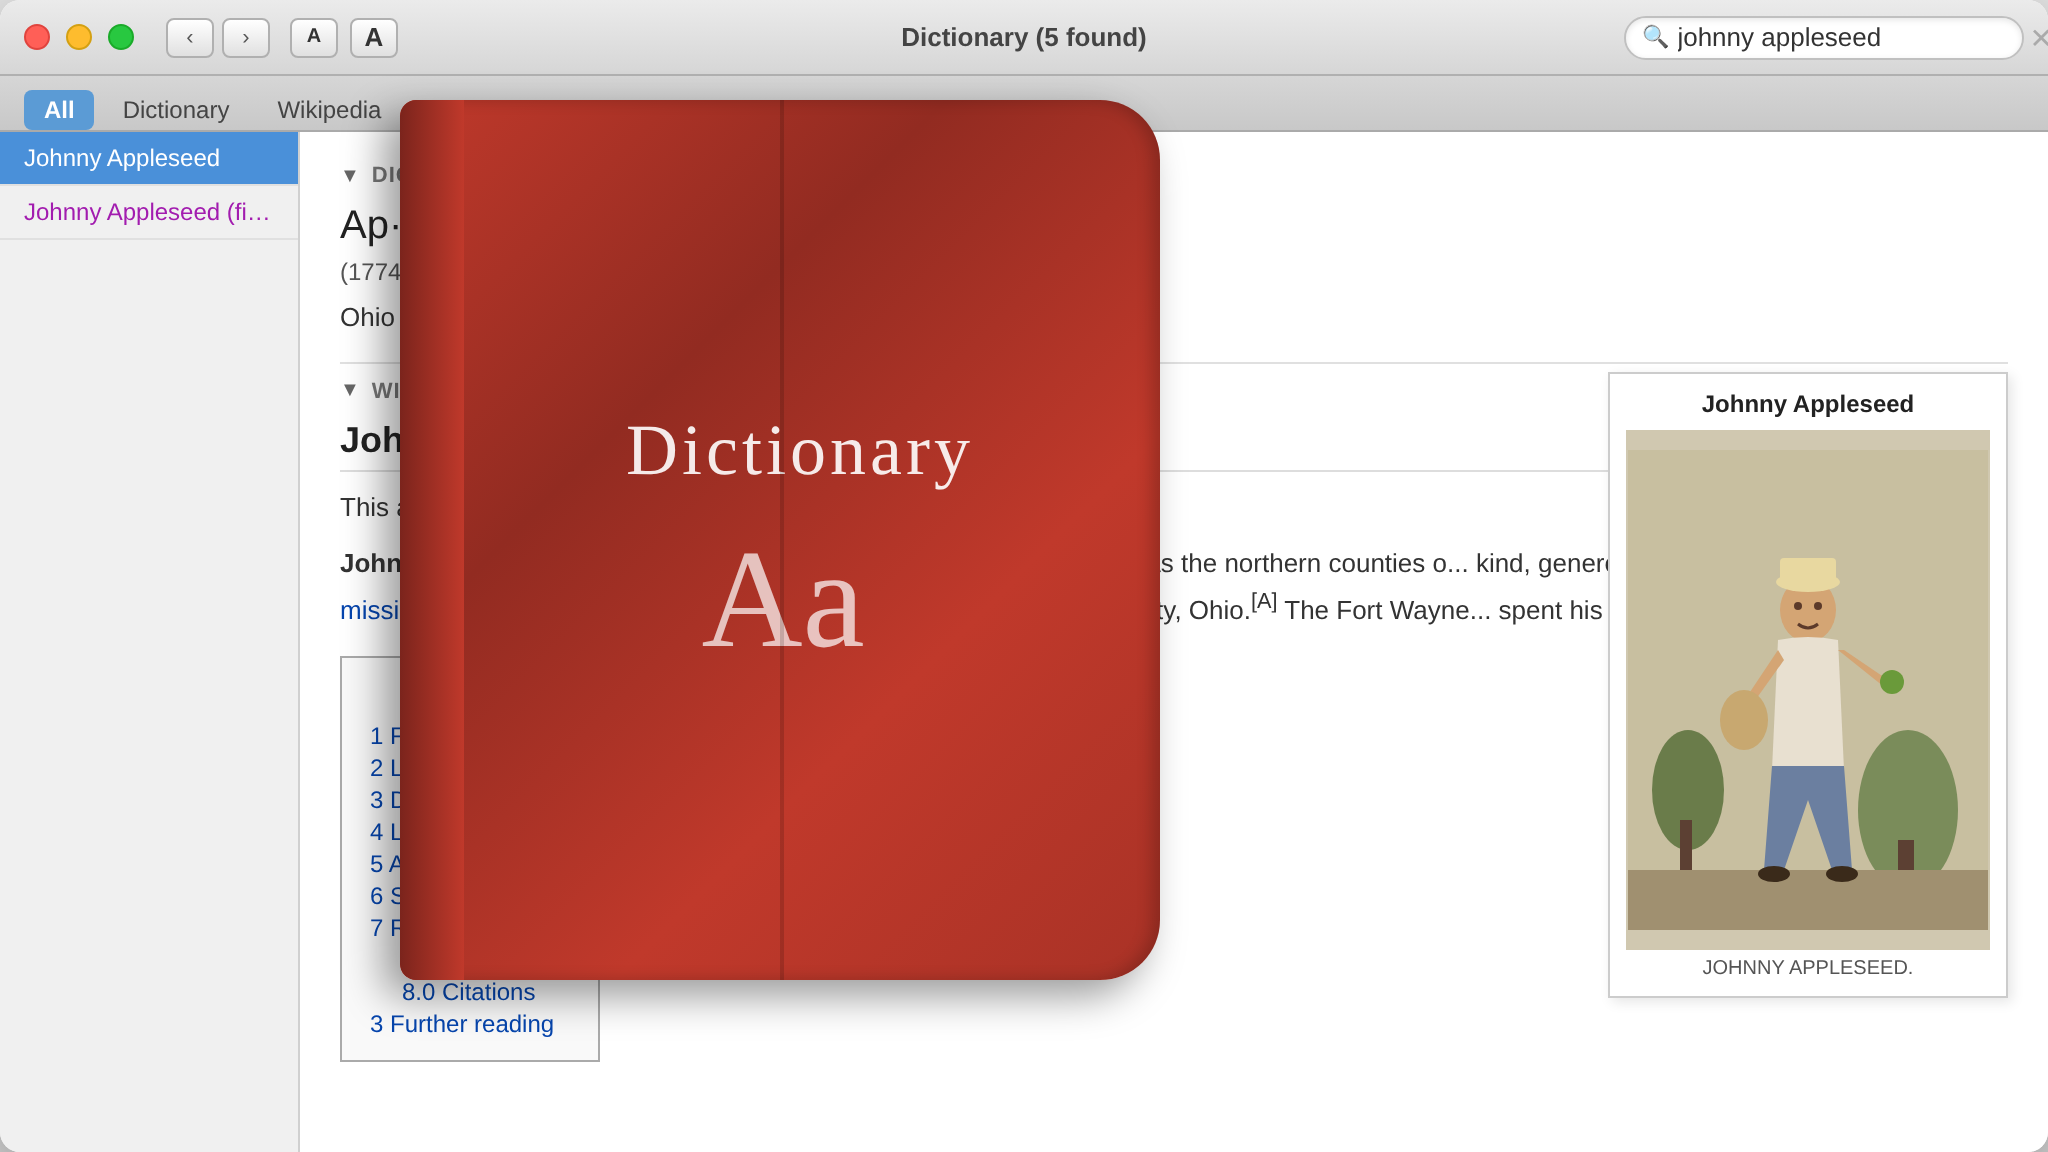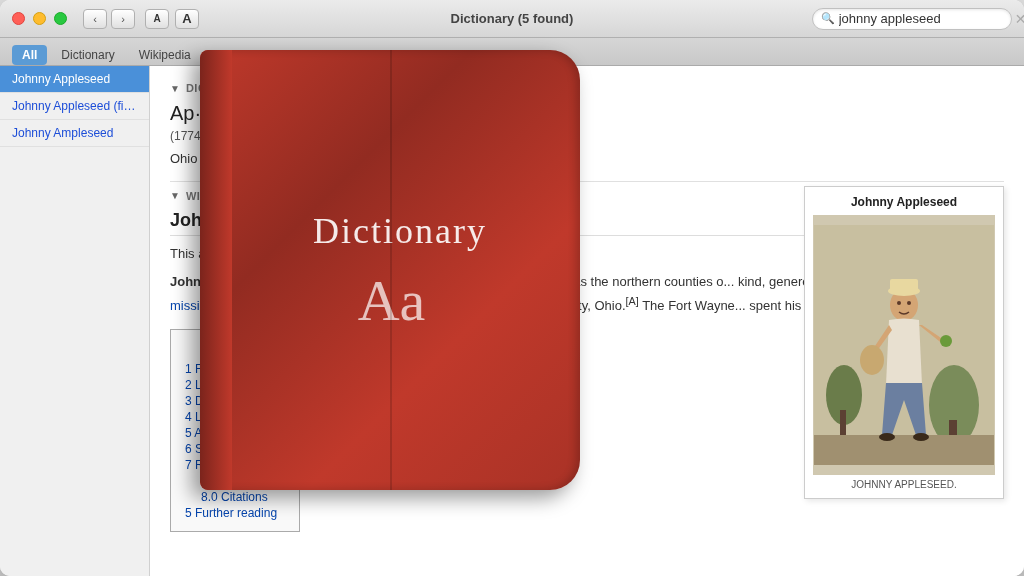--- a/index.html
+++ b/index.html
@@ -162,21 +162,21 @@
     .sidebar {
       width: 150px;
       background: #f0f0f0;
       border-right: 1px solid #d0d0d0;
       overflow-y: auto;
       flex-shrink: 0;
     }
     .sidebar-item {
       padding: 6px 12px;
       font-size: 12px;
-      color: #1d4ed8;
+      color: #a21caf;
       cursor: pointer;
       border-bottom: 1px solid #e0e0e0;
       white-space: nowrap;
       overflow: hidden;
       text-overflow: ellipsis;
     }
     .sidebar-item:first-child {
       background: #4a90d9;
       color: white;
     }
@@ -358,21 +358,21 @@
     .book-title {
       font-size: 36px;
       font-weight: 300;
       color: rgba(255,255,255,0.9);
       letter-spacing: 2px;
       margin-bottom: 20px;
       margin-left: 20px;
       font-family: Georgia, serif;
     }
     .book-letters {
-      font-size: 58px;
+      font-size: 70px;
       color: rgba(255,255,255,0.7);
       font-family: Georgia, serif;
       font-weight: 400;
       margin-left: 3px;
       line-height: 1;
     }
     .book-crease {
       position: absolute;
       top: 0;
       left: 50%;
@@ -420,21 +420,20 @@
     <div class="tab">Wikipedia</div>
     <div class="tab">Apple</div>
     <div class="tab">Wikipedia</div>
   </div>
 
   <div class="main">
 
     <div class="sidebar">
       <div class="sidebar-item">Johnny Appleseed</div>
       <div class="sidebar-item">Johnny Appleseed (film)</div>
-      <div class="sidebar-item">Johnny Ampleseed</div>
     </div>
 
     <div class="content">
 
       <div class="section-header">
         <span class="section-arrow">▼</span>
         <span class="section-label">Dictionary</span>
       </div>
       <div class="dict-entry">
         <div class="dict-word">Ap·ple·seed, Joh...</div>
@@ -460,21 +459,21 @@
           <div class="contents-title">Contents</div>
           <div class="contents-item">1 Family</div>
           <div class="contents-item">2 Life</div>
           <div class="contents-item">3 Death</div>
           <div class="contents-item">4 Legacy</div>
           <div class="contents-item">5 Apple cider</div>
           <div class="contents-item">6 See also</div>
           <div class="contents-item">7 References</div>
           <div class="contents-subitem">7.1 Notes</div>
           <div class="contents-subitem">8.0 Citations</div>
-          <div class="contents-item">5 Further reading</div>
+          <div class="contents-item">3 Further reading</div>
         </div>
       </div>
 
       <div class="image-panel">
         <div class="image-panel-title">Johnny Appleseed</div>
         <div class="image-illustration">
 
           <svg width="180" height="240" viewBox="0 0 180 240">
             <rect width="180" height="240" fill="#c8bfa0"></rect>
 

